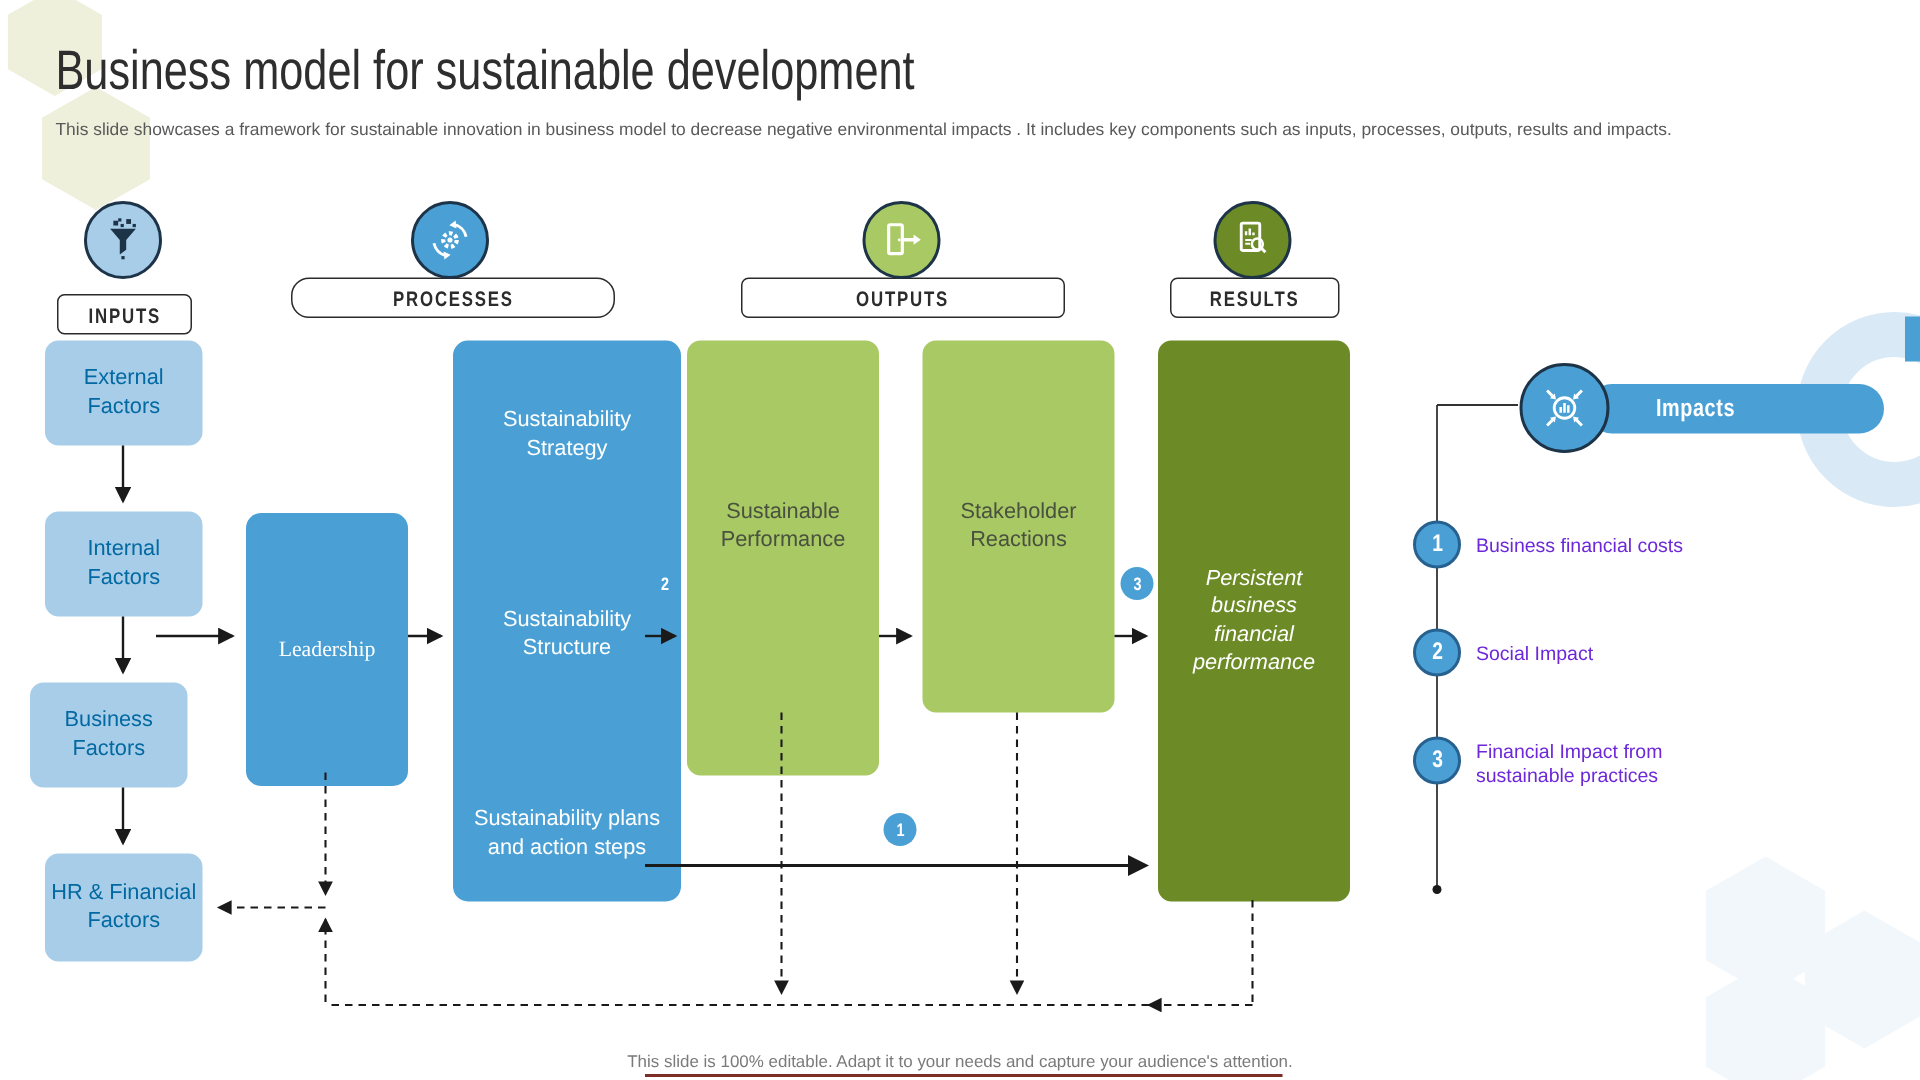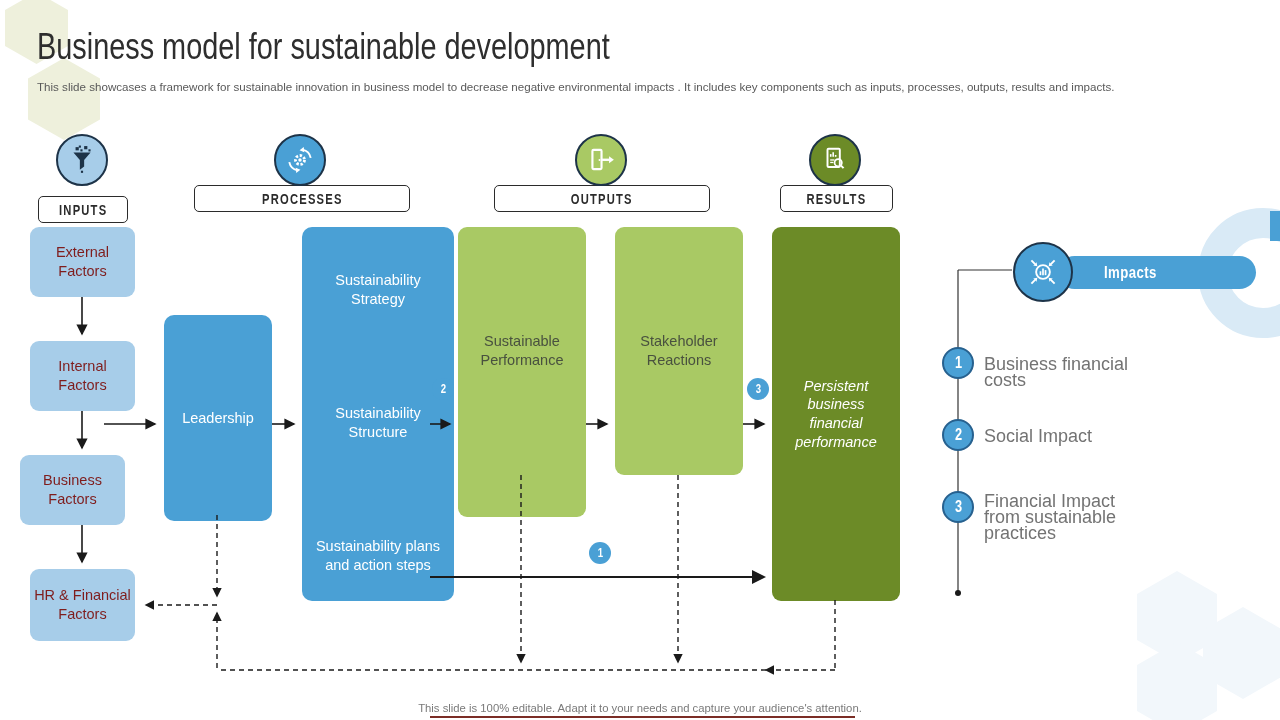--- a/index.html
+++ b/index.html
@@ -27,21 +27,21 @@
     position:absolute; width:52px; height:52px; border-radius:50%;
     border:2px solid #1d3348; box-sizing:border-box;
     display:flex; align-items:center; justify-content:center; z-index:3;
   }
 
   .box {
     position:absolute; border-radius:9px; display:flex; align-items:center; justify-content:center;
     text-align:center; font-size:14.5px; line-height:1.28; z-index:1; padding:4px;
     box-sizing:border-box;
   }
-  .lightblue { background:#a7cde9; color:#7f1d1d; }
+  .lightblue { background:#a7cde9; color:#0369a1; }
   .blue      { background:#4aa0d5; color:#ffffff; }
   .green     { background:#a9c964; color:#49513f; }
   .olive     { background:#6c8b27; color:#ffffff;font-style:italic; }
 
   .procbox {
     position:absolute; border-radius:10px; background:#4aa0d5; color:#fff; z-index:1;
     display:flex; flex-direction:column; justify-content:space-between; text-align:center;
     font-size:14.5px; line-height:1.3; padding:44px 10px 26px 10px; box-sizing:border-box;
   }
 
@@ -60,21 +60,21 @@
   .impact-circ {
     position:absolute; left:1013px; top:242px; width:60px; height:60px; border-radius:50%;
     background:#4aa0d5; border:2px solid #1d3348; box-sizing:border-box; z-index:3;
     display:flex; align-items:center; justify-content:center;
   }
   .impact-num {
     position:absolute; width:32px; height:32px; border-radius:50%; background:#4aa0d5;
     border:2px solid #27618f; box-sizing:border-box; color:#fff; z-index:3;
     display:flex; align-items:center; justify-content:center; font-size:16px;
   }
-  .impact-label { position:absolute; left:984px; font-size:18px; color:#737373; line-height:16px; max-width:170px; }
+  .impact-label { position:absolute; left:984px; font-size:13px; color:#6d28d9; line-height:16px; max-width:170px; }
 
   .ring {
     position:absolute; left:1198px; top:208px; width:130px; height:130px; border-radius:50%;
     border:30px solid #d9eaf6; box-sizing:border-box; z-index:0;
   }
   .edge-square { position:absolute; left:1270px; top:211px; width:10px; height:30px; background:#4aa0d5; z-index:0; }
 
   .footer { position:absolute; left:0; top:702px; width:1280px; text-align:center; font-size:11.3px; color:#7a7a7a; }
   .footer-rule { position:absolute; left:430px; top:716px; width:425px; height:2.2px; background:#7b2d26; }
 
@@ -136,21 +136,21 @@
       <line x1="9.5" y1="14" x2="13.5" y2="14" stroke="#fff" stroke-width="1.2"></line>
       <line x1="9.5" y1="16.3" x2="12.5" y2="16.3" stroke="#fff" stroke-width="1.2"></line>
       <circle cx="17" cy="16.5" r="3.4" fill="none" stroke="#fff" stroke-width="1.6"></circle>
       <line x1="19.4" y1="19" x2="22" y2="21.6" stroke="#fff" stroke-width="1.9"></line>
     </svg>
   </div>
 
   <div class="colhead" style="left:38px; top:196px; width:88px;">
     <span class="cond">INPUTS</span>
   </div>
-  <div class="colhead" style="left:194px; top:185px; width:214px;">
+  <div class="colhead" style="left:194px; top:185px; width:214px;border-radius:12px;">
     <span class="cond">PROCESSES</span>
   </div>
   <div class="colhead" style="left:494px; top:185px; width:214px;">
     <span class="cond">OUTPUTS</span>
   </div>
   <div class="colhead" style="left:780px; top:185px; width:111px;">
     <span class="cond">RESULTS</span>
   </div>
 
   <div class="box lightblue" style="left:30px; top:227px; width:105px; height:70px;">
@@ -159,21 +159,21 @@
   <div class="box lightblue" style="left:30px; top:341px; width:105px; height:70px;">
     <span>Internal Factors</span>
   </div>
   <div class="box lightblue" style="left:20px; top:455px; width:105px; height:70px;">
     <span>Business Factors</span>
   </div>
   <div class="box lightblue" style="left:30px; top:569px; width:105px; height:72px;">
     <span>HR &amp; Financial Factors</span>
   </div>
 
-  <div class="box blue" style="left:164px; top:315px; width:108px; height:206px; border-radius:10px;">
+  <div class="box blue" style="left:164px; top:342px; width:108px; height:182px; border-radius:10px;font-family:Liberation Serif, serif;">
     <span>Leadership</span>
   </div>
 
   <div class="procbox" style="left:302px; top:227px; width:152px; height:374px;">
     <div>Sustainability Strategy</div>
     <div>Sustainability Structure</div>
     <div>Sustainability plans and action steps</div>
   </div>
 
   <div class="box green" style="left:458px; top:227px; width:128px; height:290px; align-items:flex-start; padding-top:105px;">

